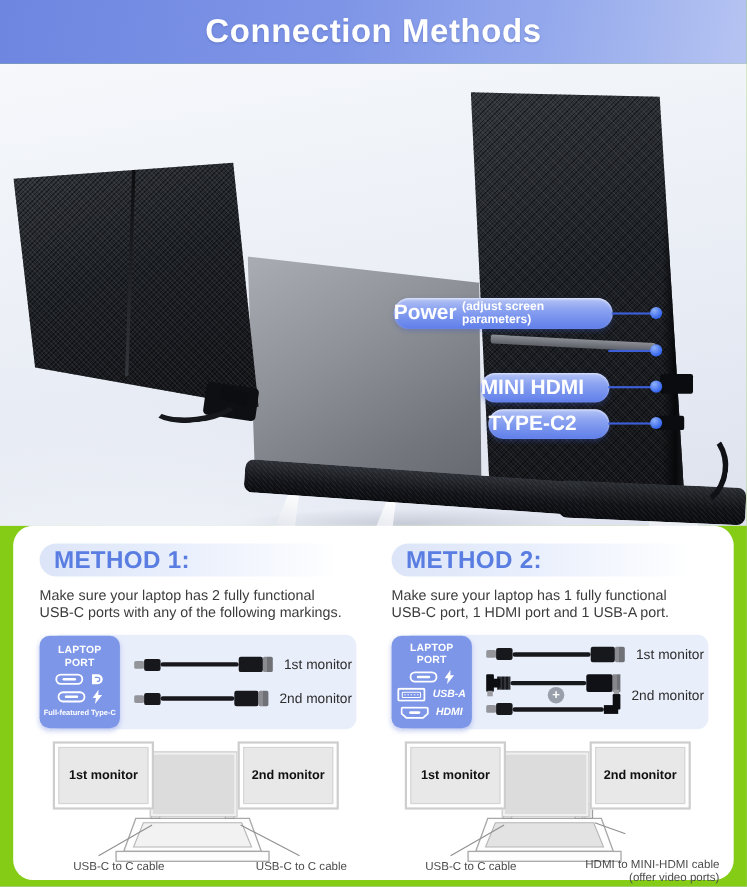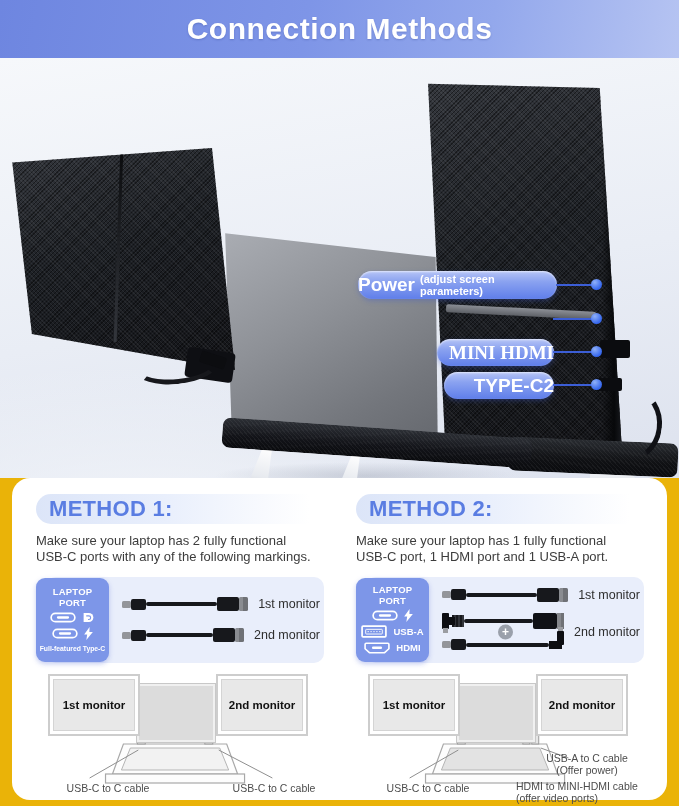--- a/index.html
+++ b/index.html
@@ -1,18 +1,18 @@
 <!DOCTYPE html>
 <html><head>
 <meta charset="utf-8">
 <style>
   *{margin:0;padding:0;box-sizing:border-box;}
   html,body{font-family:"Liberation Sans",sans-serif;}
   body{background:#c9d1e3;}
-  .page{position:relative;width:679px;height:806px;overflow:hidden;background:#eab308;}
+  .page{position:relative;width:679px;height:806px;overflow:hidden;background:#84cc16;}
 
   
   .banner{position:absolute;left:0;top:0;width:679px;height:58px;
     background:linear-gradient(100deg,#6e86e0 0%,#7e95e7 45%,#93a8ec 72%,#b6c4f2 100%);
     display:flex;align-items:center;justify-content:center;z-index:10;}
   .banner h1{color:#fff;font-size:30px;font-weight:bold;letter-spacing:.5px;
     text-shadow:0 1px 2px rgba(40,60,140,.3);}
 
   
   .photo{position:absolute;left:0;top:58px;width:679px;height:420px;
@@ -62,29 +62,29 @@
   .cable-left-plug{position:absolute;left:200px;top:296px;width:26px;height:12px;background:#0c0d10;
     border-radius:2px;transform:rotate(18deg);z-index:4;}
   .cable-right{position:absolute;left:598px;top:330px;width:64px;height:74px;z-index:5;
     border:5px solid transparent;border-right:5px solid #101116;border-radius:50%;transform:rotate(8deg);}
   .adapter-hdmi{position:absolute;left:600px;top:282px;width:30px;height:18px;background:#0b0c0f;
     border-radius:2px;z-index:5;}
   .plug-c2{position:absolute;left:596px;top:320px;width:26px;height:13px;background:#0b0c0f;
     border-radius:2px;z-index:5;}
 
   
-  .pill{position:absolute;display:flex;align-items:center;justify-content:flex-end;gap:5px;color:#fff;
+  .pill{position:absolute;display:flex;align-items:center;justify-content:space-between;gap:5px;color:#fff;
     font-weight:bold;border-radius:15px;z-index:6;
     background:linear-gradient(180deg,#b6c4f6 0%,#8aa2f0 38%,#5f7eea 100%);
     box-shadow:0 2px 5px rgba(60,90,200,.35), inset 0 1px 2px rgba(255,255,255,.6);}
   .pill-main{font-size:19px;}
   .pill-sub{font-size:11px;}
   .pill-power{left:358px;top:213px;width:199px;height:28px;}
   .pill-c1{left:444px;top:248px;width:110px;height:27px;}
-  .pill-hdmi{left:437px;top:281px;width:117px;height:27px;font-family:Liberation Serif, serif;}
+  .pill-hdmi{left:437px;top:281px;width:117px;height:27px;}
   .pill-c2{left:444px;top:314px;width:110px;height:27px;}
   .lead{position:absolute;height:2px;background:#3c5ed6;z-index:6;}
   .lead-power{left:556px;top:226px;width:37px;}
   .lead-c1{left:553px;top:260px;width:40px;}
   .lead-hdmi{left:553px;top:293px;width:40px;}
   .lead-c2{left:553px;top:326px;width:40px;}
   .dot{position:absolute;width:11px;height:11px;border-radius:50%;z-index:6;
     background:radial-gradient(circle at 35% 30%,#8fb0f8,#3566ec 70%,#2b55d8);}
   .dot-power{left:591px;top:221px;}
   .dot-c1{left:591px;top:255px;}
@@ -101,21 +101,21 @@
   .m-heading span{font-size:22px;font-weight:bold;color:#5a7de2;letter-spacing:.3px;}
   .m-desc{font-size:13px;color:#3c3c3c;line-height:1.22;margin-bottom:12px;}
   .m-desc span{display:block;}
 
   .cable-panel{position:relative;margin-left:10px;height:86px;background:#e9eefb;border-radius:10px;
     margin-bottom:9px;}
   .port-box{position:absolute;left:-10px;top:1px;width:73px;height:84px;background:#7d96e8;
     border-radius:9px;color:#fff;display:flex;flex-direction:column;align-items:center;
     justify-content:center;box-shadow:0 2px 5px rgba(110,130,220,.4);}
   .pb-title{font-size:9.5px;font-weight:bold;line-height:1.12;text-align:center;letter-spacing:.2px;}
-  .pb-row{display:flex;align-items:center;gap:6px;margin-top:3px;height:13px;}
+  .pb-row{display:flex;align-items:center;gap:6px;margin-top:3px;height:13px;font-style:italic;}
   .pb-foot{font-size:6.8px;font-weight:bold;margin-top:5px;white-space:nowrap;}
   .pb-label{font-size:9.5px;font-weight:bold;}
   .icn{display:inline-flex;align-items:center;}
 
   .cable-rows{position:absolute;left:76px;right:4px;top:0;bottom:0;display:flex;flex-direction:column;
     justify-content:center;gap:17px;}
   .cable-row{display:flex;align-items:center;}
   .cable-label{font-size:12.5px;color:#2e2e2e;margin-left:10px;white-space:nowrap;}
 
   .c2c{display:flex;align-items:center;width:132px;}
@@ -156,21 +156,21 @@
   .mon{position:absolute;top:2px;width:92px;height:62px;border:2px solid #cdcdcd;background:#fff;
     padding:3px;z-index:1;}
   .mon-inner{width:100%;height:100%;background:#e8e8e8;border:1px solid #d4d4d4;display:flex;
     align-items:center;justify-content:center;font-size:11.5px;font-weight:bold;color:#111;}
   .mon1{left:10px;}
   .mon2{left:178px;}
   .d-label{position:absolute;font-size:10.5px;color:#4c4c4c;white-space:nowrap;z-index:2;}
   .dl-left{left:0px;top:110px;width:140px;text-align:center;}
   .dl-right{left:166px;top:110px;width:140px;text-align:center;}
   .dl-r1{left:168px;top:80px;width:122px;text-align:center;line-height:1.2;}
-  .dl-r2{left:158px;top:108px;width:150px;text-align:left;line-height:1.2;}
+  .dl-r2{left:146px;top:108px;width:150px;text-align:right;line-height:1.2;}
   .d-line{stroke:#8f8f8f;stroke-width:1;fill:none;}
   .d-shape{stroke:#a8a8a8;stroke-width:1.2;fill:#fdfdfd;}
   .deck-inner{stroke:#b5b5b5;stroke-width:1;fill:#f2f2f2;}
   .m2 .deck-inner{fill:#e3e3e3;}
   .d-stub{stroke:#9a9a9a;stroke-width:1;fill:#e6e6e6;}
 </style>
 </head>
 <body>
 
 <div class="page">
@@ -412,24 +412,20 @@
           <path class="d-line" d="M184 76 L212 86"></path>
         </svg>
         <div class="d-lid"></div>
         <div class="mon mon1">
           <div class="mon-inner">1st monitor</div>
         </div>
         <div class="mon mon2">
           <div class="mon-inner">2nd monitor</div>
         </div>
         <div class="d-label dl-left">USB-C to C cable</div>
-        <div class="d-label dl-r1">
-          <span style="display:block">USB-A to C cable</span>
-          <span style="display:block">(Offer power)</span>
-        </div>
         <div class="d-label dl-r2">
           <span style="display:block">HDMI to MINI-HDMI cable</span>
           <span style="display:block">(offer video ports)</span>
         </div>
       </div>
     </div>
   </section>
 </div>
 
 </body></html>

